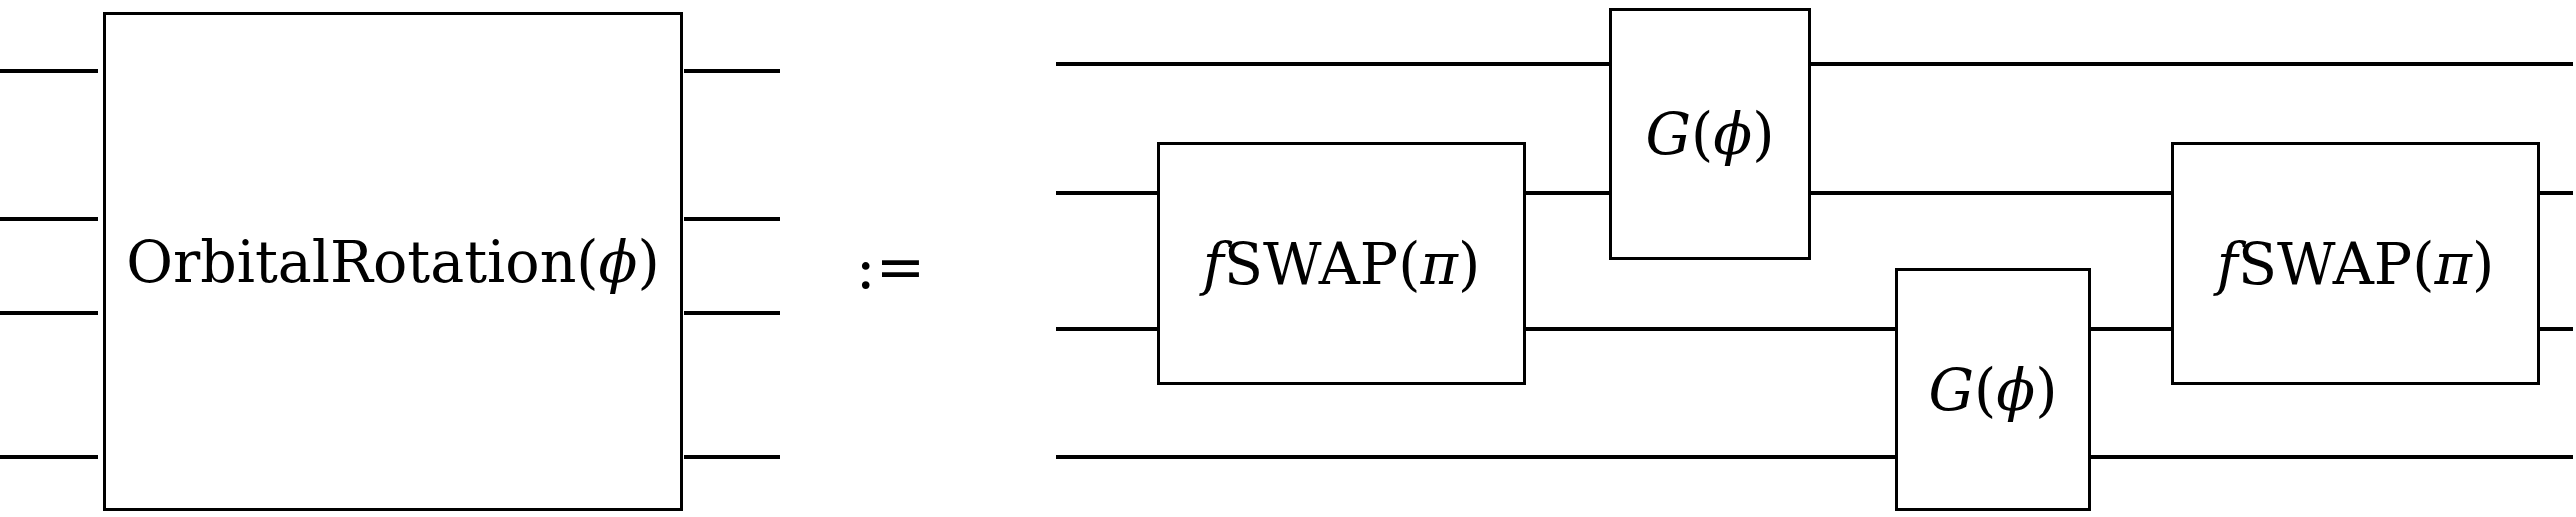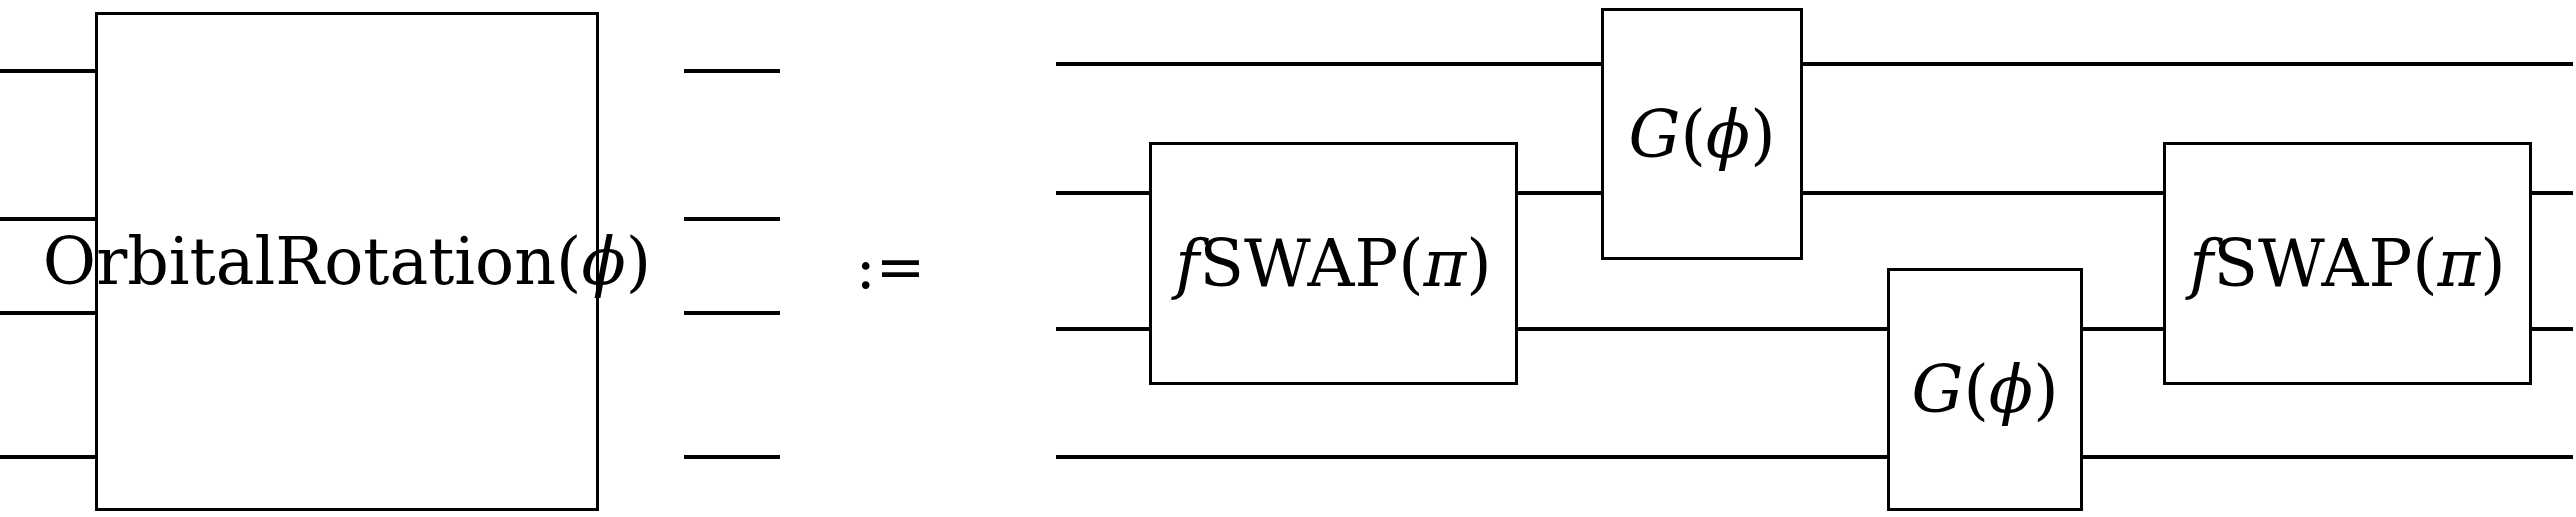--- a/index.html
+++ b/index.html
@@ -20,21 +20,22 @@
   }
   .gate {
     position:absolute;
     box-sizing:border-box;
     background:var(--bg);
     border:3.8px solid var(--ink);
     display:flex;
     align-items:center;
     justify-content:center;
     z-index:2;
-    font-size:65px;
+    font-size:57px;
+    margin-left:8px;
   }
   .lbl { white-space:nowrap; }
   .it { font-style:italic; }
   .relation {
     position:absolute;
     display:flex;
     align-items:center;
     justify-content:center;
     font-size:59px;
     z-index:2;
@@ -48,21 +49,21 @@
   <div class="wire" style="left:0px;   top:69px;  width:98px;"></div>
   <div class="wire" style="left:0px;   top:217px; width:98px;"></div>
   <div class="wire" style="left:0px;   top:311px; width:98px;"></div>
   <div class="wire" style="left:0px;   top:455px; width:98px;"></div>
 
   <div class="wire" style="left:684px; top:69px;  width:96px;"></div>
   <div class="wire" style="left:684px; top:217px; width:96px;"></div>
   <div class="wire" style="left:684px; top:311px; width:96px;"></div>
   <div class="wire" style="left:684px; top:455px; width:96px;"></div>
 
-  <div class="gate" style="left:95px; top:12px; width:504px; height:499px;text-align:right;">
+  <div class="gate" style="left:95px; top:12px; width:580px; height:499px;text-align:right;">
     <span class="lbl"><span>OrbitalRotation(</span><span class="it">ϕ</span><span>)</span></span>
   </div>
 
   <div class="relation" style="left:826px; top:226px; width:129px; height:82px;">:=</div>
 
   <div class="wire" style="left:1056px; top:62px;  width:1517px;"></div>
   <div class="wire" style="left:1056px; top:191px; width:1517px;"></div>
   <div class="wire" style="left:1056px; top:327px; width:1517px;"></div>
   <div class="wire" style="left:1056px; top:455px; width:1517px;"></div>
 

